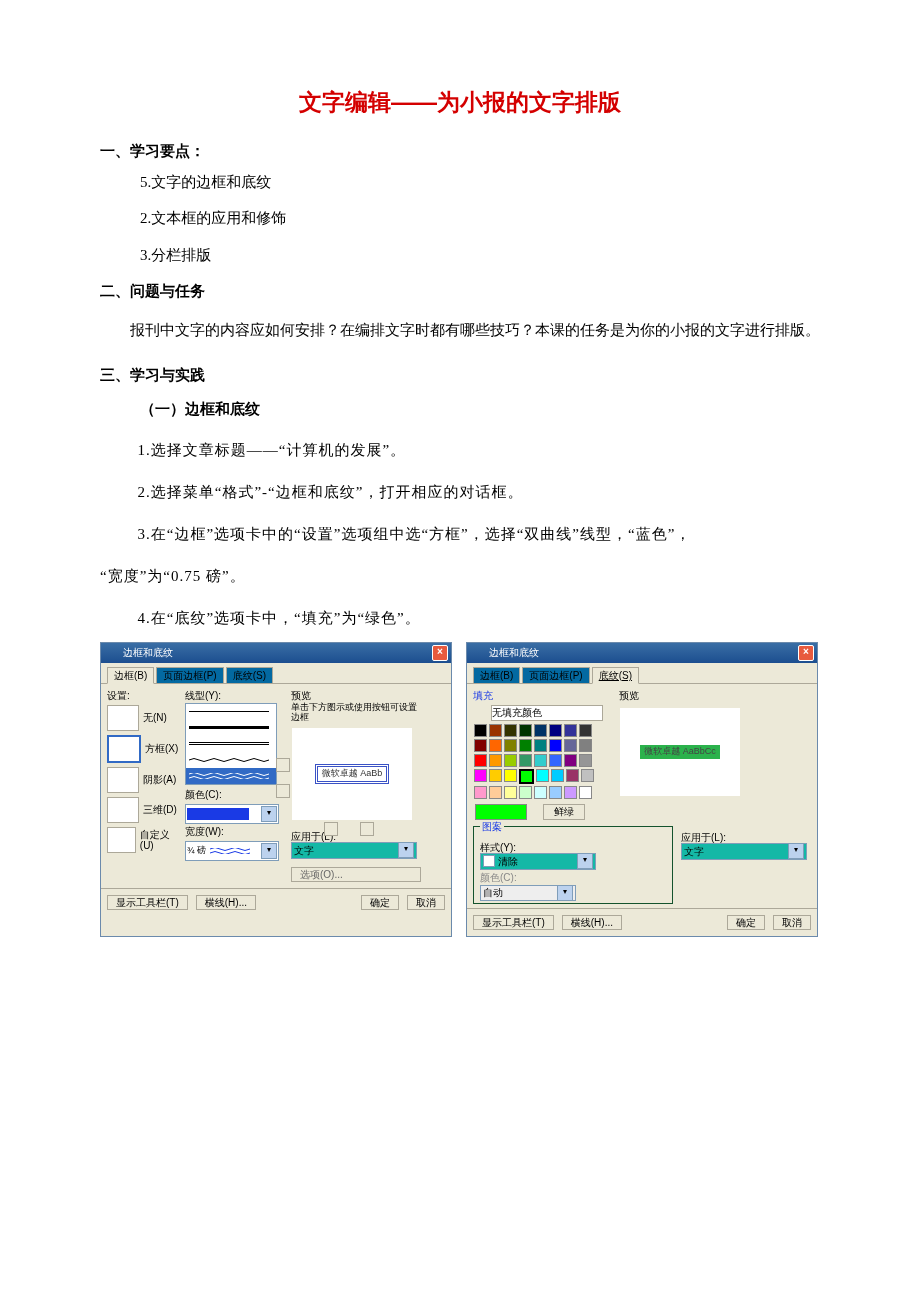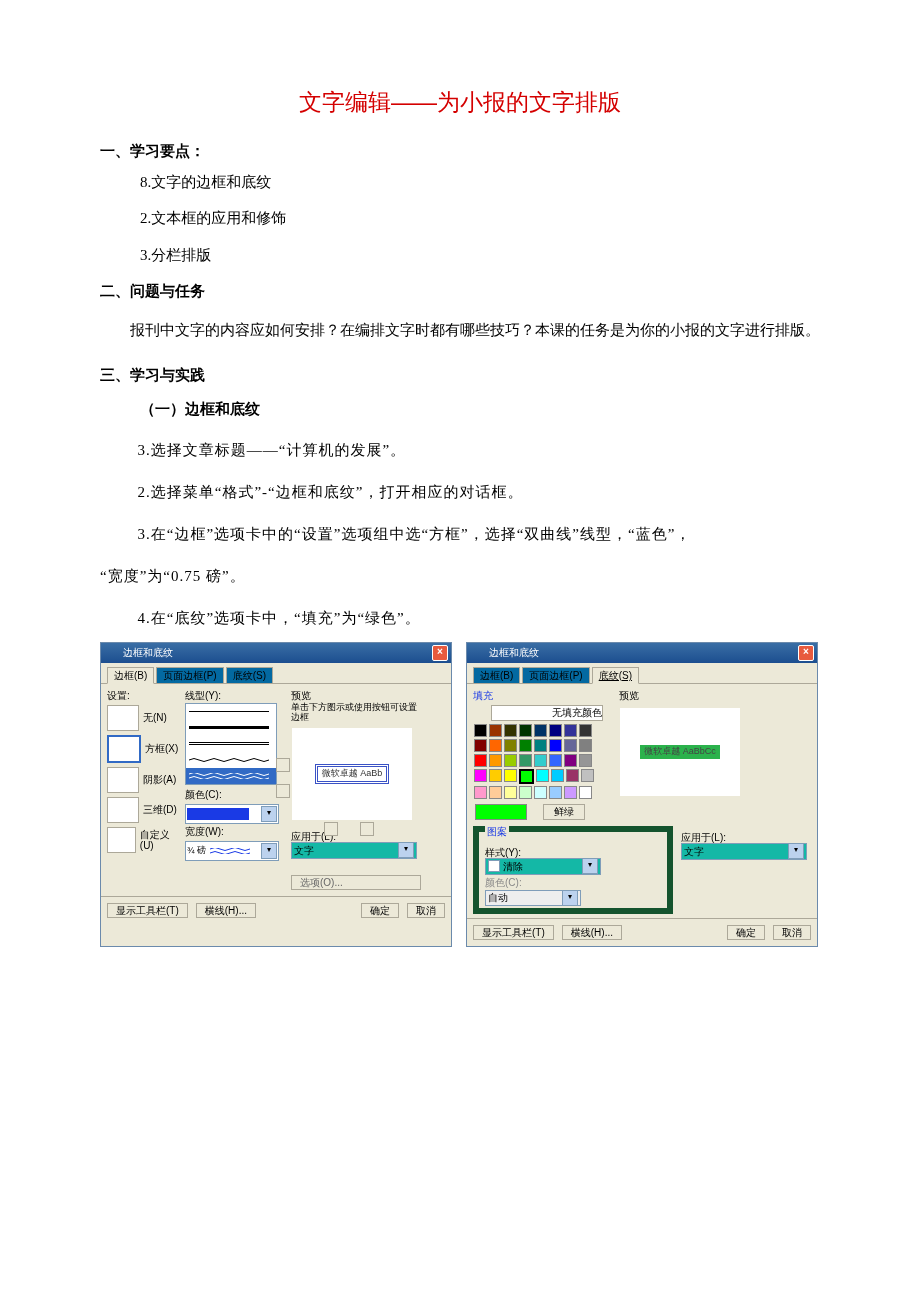--- a/index.html
+++ b/index.html
@@ -8,21 +8,21 @@
     color: #000;
     background: #fff;
     margin: 0;
     padding: 90px 100px 40px 100px;
     line-height: 1.1;
   }
   .doc-title {
     text-align: center;
     color: #d40000;
     font-size: 23px;
-    font-weight: normal;
+    font-weight: bold;
     margin-bottom: 28px;
     font-family: "SimHei", sans-serif;
   }
   .section-head {
     font-weight: bold;
     margin: 18px 0 14px 0;
     font-family: "SimHei", sans-serif;
   }
   .p-indent {
     margin: 0 0 20px 40px;
@@ -136,46 +136,46 @@
   .combo .dd-btn{margin-left:auto;}
   .btn-small {
     border:1px solid #aca899; padding:1px 8px; background:#ece9d8; font-size:10px;
   }
   .footer-bar {
     border-top:1px solid #aca899;
     padding:6px; display:flex; gap:8px; align-items:center;
   }
   .footer-bar .spacer { flex:1;}
   .palette{ width:140px;}
-  .nofill{ width:110px; height:14px; border:1px solid #aca899; background:#fff; text-align:right; font-size:10px; margin:2px 8px 2px 18px; line-height:14px;}
+  .nofill{ width:110px; height:14px; border:1px solid #aca899; background:#fff; text-align:left; font-size:10px; margin:2px 8px 2px 18px; line-height:14px;}
   .grid-colors{ display:flex; flex-wrap:wrap; width:130px;}
   .sw{ width:11px; height:11px; border:1px solid #888; margin:1px;}
   .color-name-btn{border:1px solid #aca899; padding:1px 10px; background:#ece9d8; font-size:10px; margin-left:14px; margin-top:4px;}
   .pattern-group{ padding:2px 6px; font-size:10px;}
   .chk{ width:10px; height:10px; border:1px solid #7f9db9; background:#fff; display:inline-block; vertical-align:middle; margin-right:3px;}
   .auto-combo{ width:90px; height:14px; border:1px solid #7f9db9; background:#eee; display:flex; align-items:center; padding:0 2px; font-size:10px; margin-top:2px;}
   .link-opts{ color:#666; font-size:10px; border:1px solid #aca899; padding:1px 8px; margin-left:auto;}
   .underline{ text-decoration: underline;}
 </style>
 </head>
 <body>
 
 <div class="doc-title">文字编辑——为小报的文字排版</div>
 
 <div class="section-head">一、学习要点：</div>
-<p class="p-indent">8.文字的边框和底纹</p>
+<p class="p-indent">5.文字的边框和底纹</p>
 <p class="p-indent">2.文本框的应用和修饰</p>
 <p class="p-indent">3.分栏排版</p>
 
 <div class="section-head">二、问题与任务</div>
 <p class="p-indent2">报刊中文字的内容应如何安排？在编排文字时都有哪些技巧？本课的任务是为你的小报的文字进行排版。</p>
 
 <div class="section-head">三、学习与实践</div>
 <div class="sub-head">（一）边框和底纹</div>
-<p class="para">3.选择文章标题——“计算机的发展”。</p>
+<p class="para">1.选择文章标题——“计算机的发展”。</p>
 <p class="para">2.选择菜单“格式”-“边框和底纹”，打开相应的对话框。</p>
 <p class="para">3.在“边框”选项卡中的“设置”选项组中选“方框”，选择“双曲线”线型，“蓝色”，</p>
 <p class="para-noindent">“宽度”为“0.75 磅”。</p>
 <p class="para">4.在“底纹”选项卡中，“填充”为“绿色”。</p>
 
 <div class="dialogs">
 
   <div class="dialog">
     <div class="titlebar">
       <span>边框和底纹</span>
@@ -264,21 +264,21 @@
               <div class="small-icon"></div>
               <div class="small-icon" style="margin-left:20px;"></div>
             </div>
         </div>
         <div class="apply-row">
           <div>应用于(L):</div>
           <div class="combo">
               <span>文字</span>
               <div class="dd-btn">▾</div>
             </div>
-          <div class="link-opts" style="margin-top:16px;">选项(O)...</div>
+          <div class="link-opts" style="margin-top:8px;">选项(O)...</div>
         </div>
       </div>
     </div>
     <div class="footer-bar">
       <div class="btn-small">显示工具栏(T)</div>
       <div class="btn-small">横线(H)...</div>
       <div class="spacer"></div>
       <div class="btn-small">确定</div>
       <div class="btn-small">取消</div>
     </div>
@@ -347,21 +347,21 @@
       </div>
       <div class="prev-box col">
         <div class="grouplabel">预览</div>
         <div class="prev-area" style="height:88px;">
           <span class="prev-text shade">微软卓越 AaBbCc</span>
         </div>
       </div>
     </div>
     <div style="display:flex; padding:0 6px 4px 6px; gap:8px;">
       <div style="flex:1;">
-        <div class="pattern-group" style="border:6px solid #14532d;">
+        <div class="pattern-group" style="border:1px solid #14532d;">
           <div class="grouplabel" style="color:#1a3ae5;position:relative;top:-8px;background:#ece9d8;display:inline-block;padding:0 2px;">图案</div>
           <div>样式(Y):</div>
           <div class="combo" style="width:110px;">
               <span class="chk"></span>
               <span>清除</span>
               <div class="dd-btn">▾</div>
             </div>
           <div style="color:#888;margin-top:2px;">颜色(C):</div>
           <div class="auto-combo">
               <span>自动</span>

